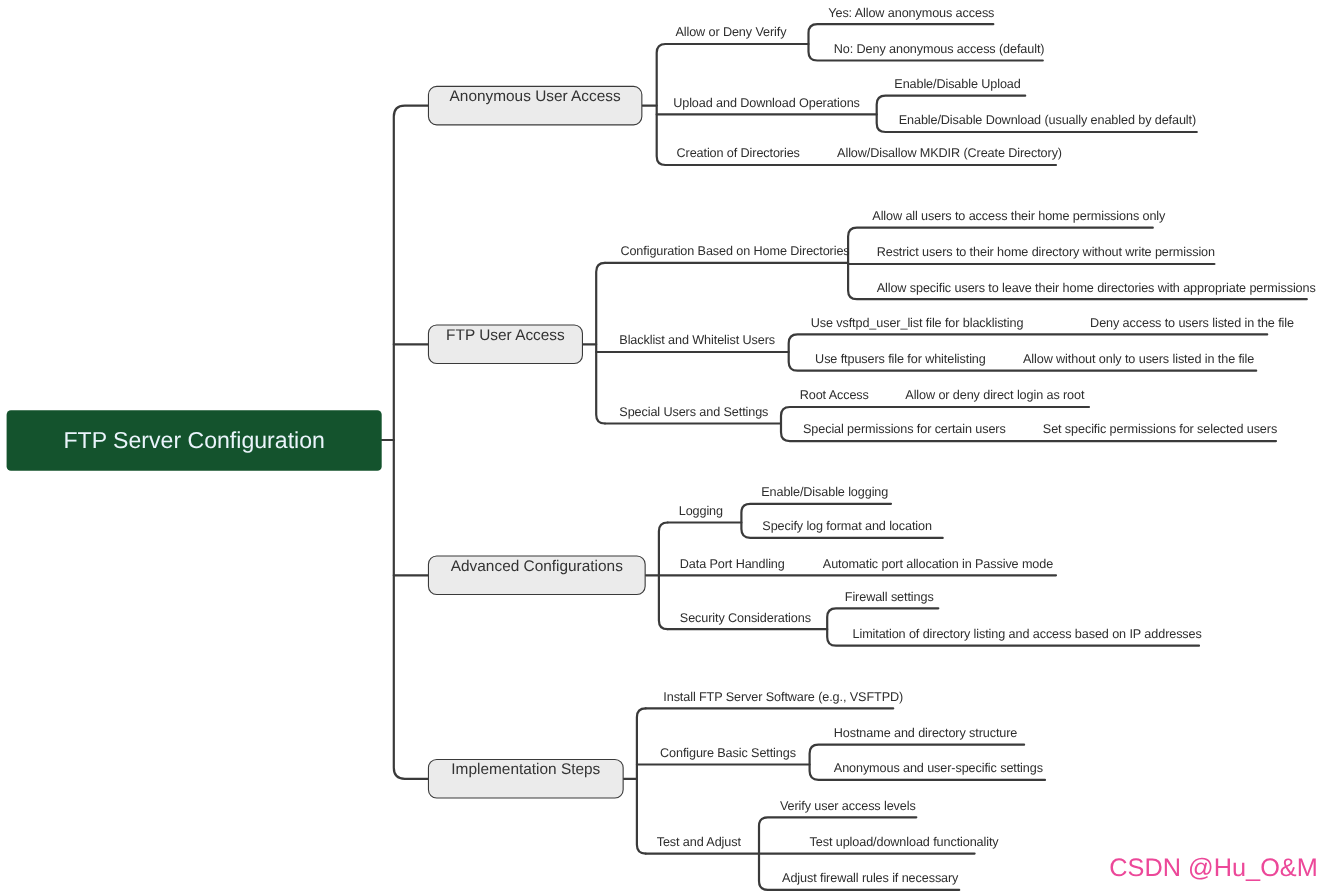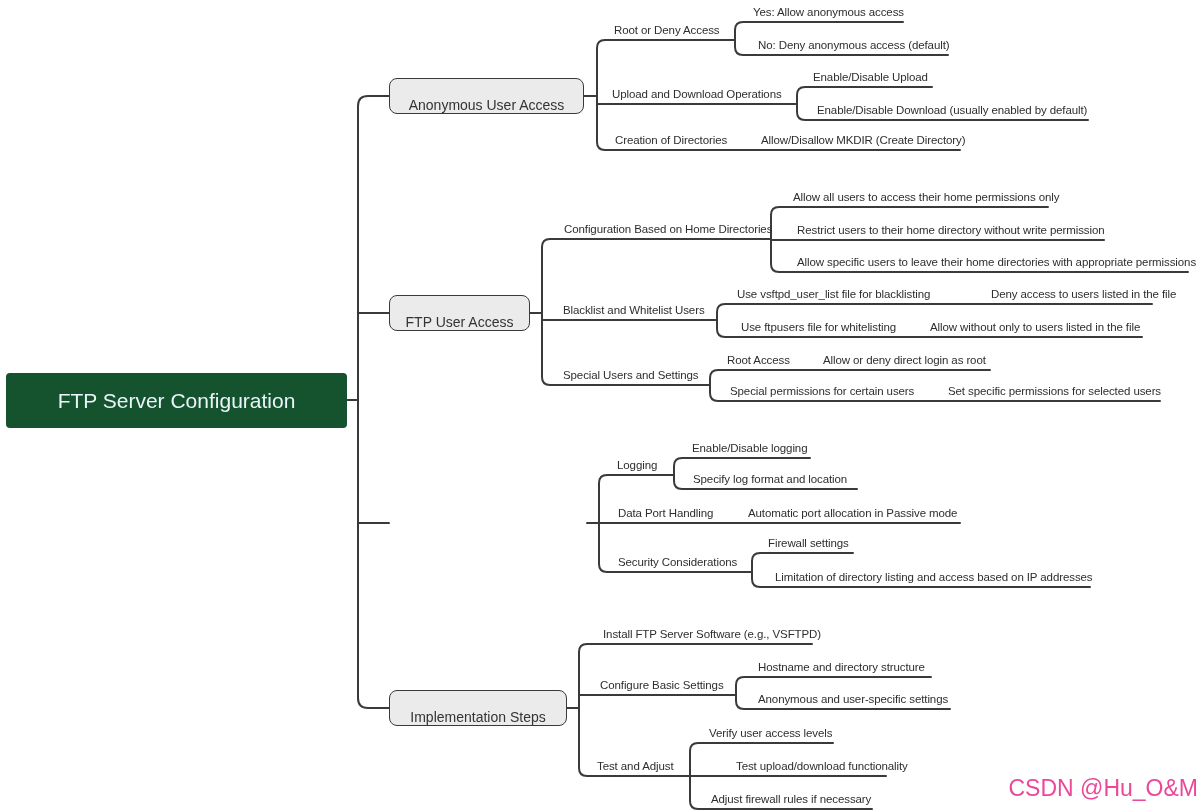--- a/index.html
+++ b/index.html
@@ -8,21 +8,21 @@
     background:#ffffff; font-family:"Liberation Sans", sans-serif;
   }
   .lines { position:absolute; left:0; top:0; }
   .node-label {
     position:absolute; font-size:11.5px; line-height:14px; color:#2e2e2e;
     white-space:nowrap; letter-spacing:-0.1px;
   }
   .branch-box {
     position:absolute; height:36px; box-sizing:border-box;
     background:#ebebeb; border:1.5px solid #3a3a3a; border-radius:8px;
-    display:flex; align-items:flex-end; justify-content:center;
+    display:flex; align-items:flex-start; justify-content:center;
     font-size:14px; color:#333333; white-space:nowrap;
   }
   .root-box {
     position:absolute; left:6px; top:373px; width:341px; height:55px;
     background:#14532d; border-radius:4px;
     display:flex; align-items:center; justify-content:center;
     font-size:21px; color:#eaf4fb; white-space:nowrap;
   }
   .watermark {
     position:absolute; top:775px; right:2px;
@@ -82,25 +82,28 @@
   <div class="root-box">
     <span>FTP Server Configuration</span>
   </div>
 
   <div class="branch-box" style="left:389px; top:78px; width:195px;">
     <span>Anonymous User Access</span>
   </div>
   <div class="branch-box" style="left:389px; top:295px; width:141px;">
     <span>FTP User Access</span>
   </div>
+  <div class="branch-box" style="left:389px; top:505px; width:198px;">
+    <span>Advanced Configurations</span>
+  </div>
   <div class="branch-box" style="left:389px; top:690px; width:178px;">
     <span>Implementation Steps</span>
   </div>
 
-  <div class="node-label" style="left:614px; top:23px;">Root or Deny Access</div>
+  <div class="node-label" style="left:614px; top:23px;">Allow or Deny Verify</div>
   <div class="node-label" style="left:753px; top:5px;">Yes: Allow anonymous access</div>
   <div class="node-label" style="left:758px; top:38px;">No: Deny anonymous access (default)</div>
   <div class="node-label" style="left:612px; top:87px;">Upload and Download Operations</div>
   <div class="node-label" style="left:813px; top:70px;">Enable/Disable Upload</div>
   <div class="node-label" style="left:817px; top:103px;">Enable/Disable Download (usually enabled by default)</div>
   <div class="node-label" style="left:615px; top:133px;">Creation of Directories</div>
   <div class="node-label" style="left:761px; top:133px;">Allow/Disallow MKDIR (Create Directory)</div>
 
   <div class="node-label" style="left:564px; top:222px;">Configuration Based on Home Directories</div>
   <div class="node-label" style="left:793px; top:190px;">Allow all users to access their home permissions only</div>

